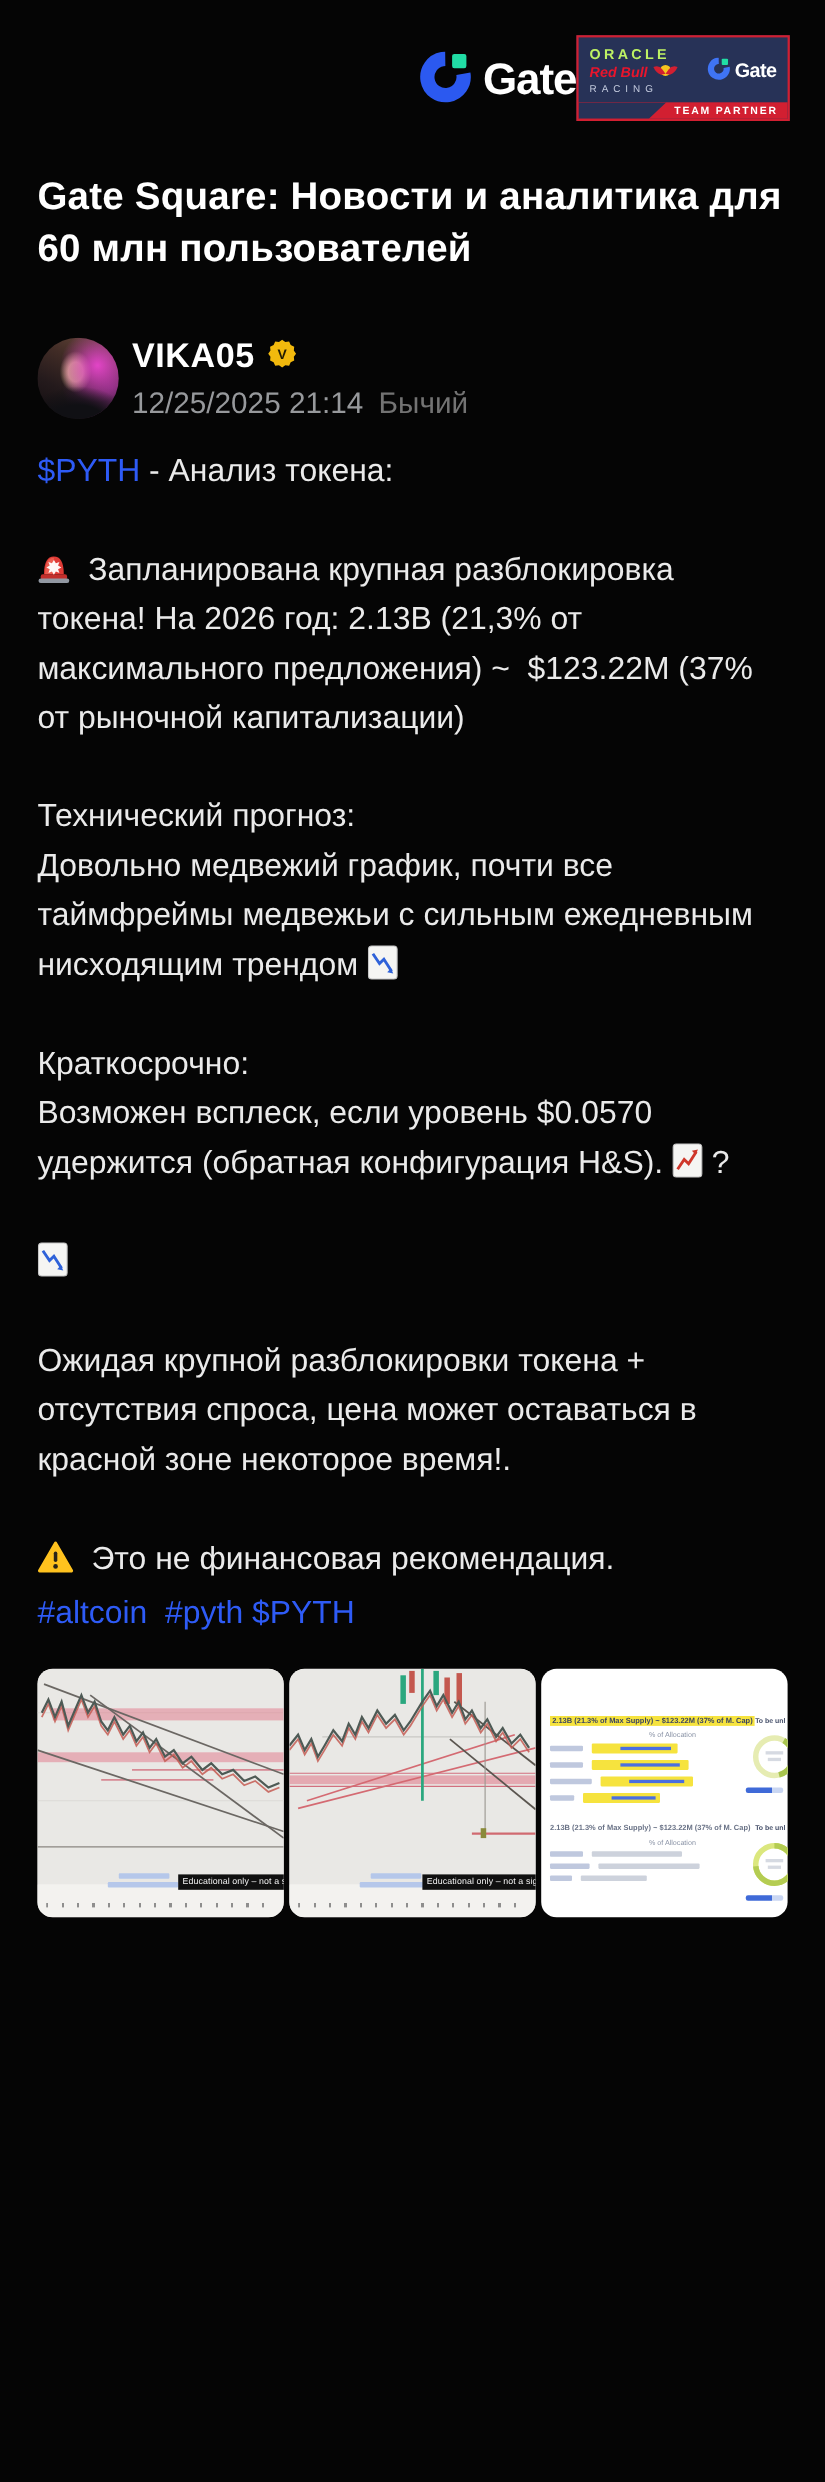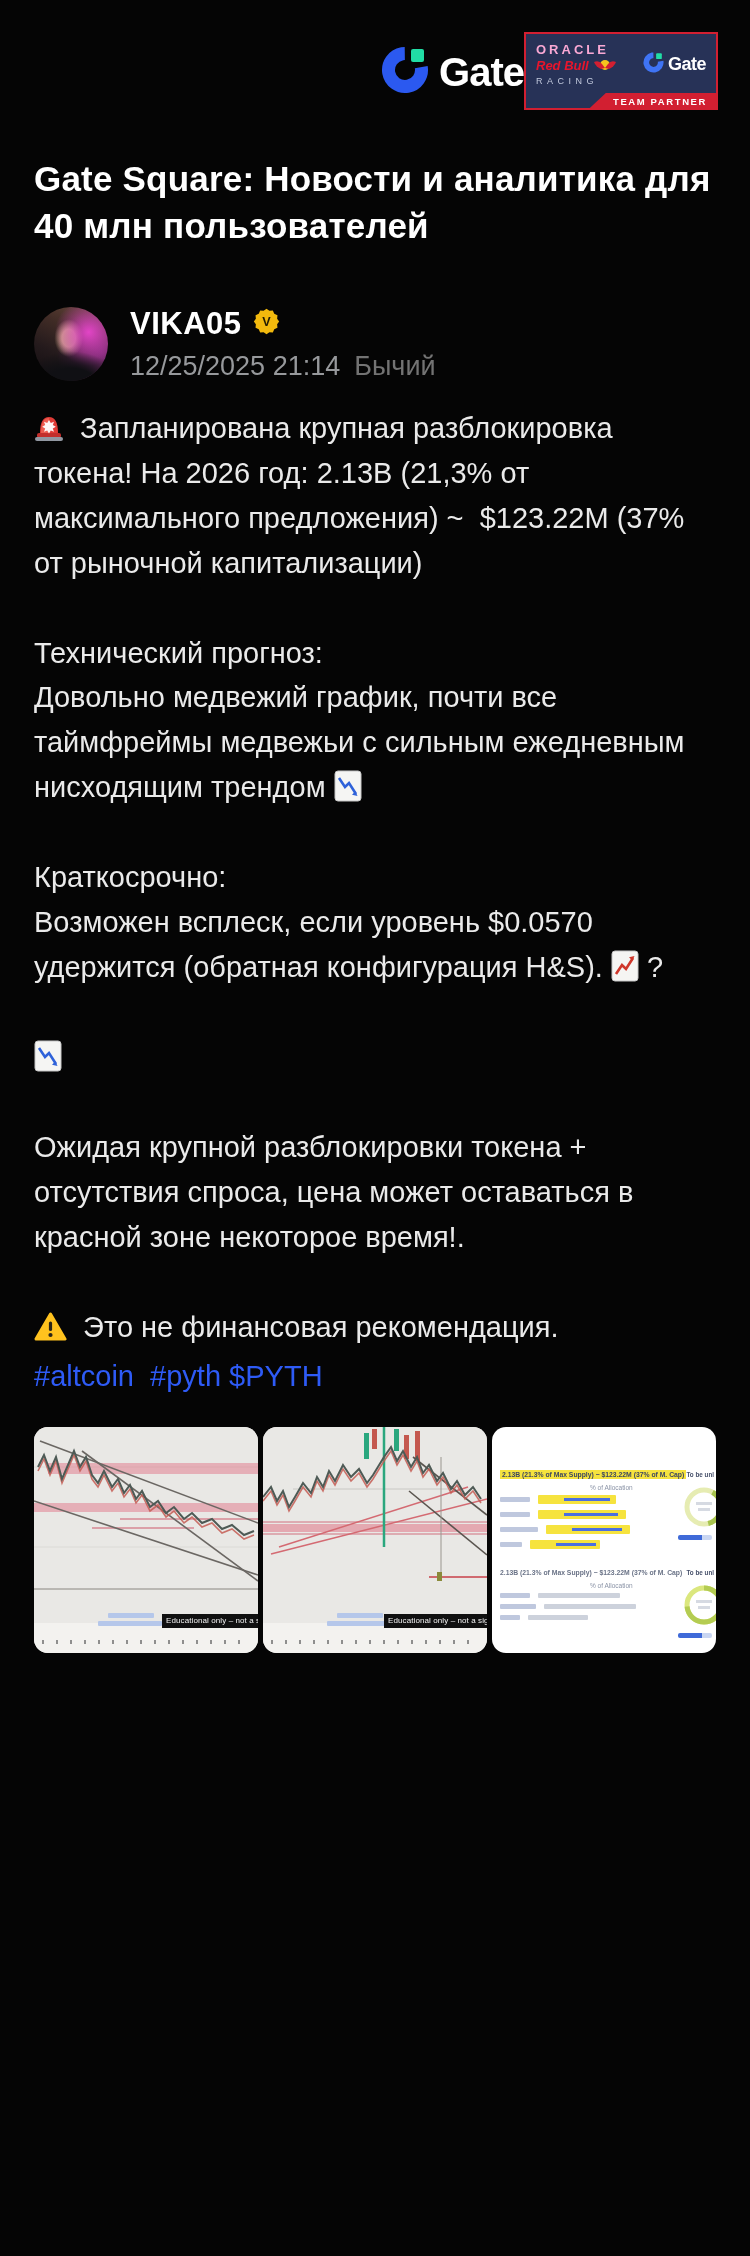--- a/index.html
+++ b/index.html
@@ -6,35 +6,35 @@
   .page{width:750px;height:2256px;background:#050505;position:relative;overflow:hidden;
         font-family:"Liberation Sans",sans-serif;color:#ebebeb;}
   
   .header{display:flex;justify-content:flex-end;align-items:flex-start;padding:32px 32px 0 34px;}
   .gate-logo{display:flex;align-items:center;gap:10px;margin-top:14px;}
   .gate-logo .logo-text{font-size:40px;font-weight:bold;color:#fff;letter-spacing:-1px;}
   .rb-badge{width:190px;height:74px;background:#273257;border:2px solid #d21f31;box-sizing:content-box;
             position:relative;flex:0 0 auto;}
   .rb-top{display:flex;align-items:center;height:57px;padding:2px 8px 0 10px;}
   .rb-left{display:flex;flex-direction:column;line-height:1.15;}
-  .rb-oracle{font-size:13px;font-weight:bold;letter-spacing:3px;color:#f9a8d4;}
+  .rb-oracle{font-size:13px;font-weight:bold;letter-spacing:3px;color:#bef264;}
   .rb-row{display:flex;align-items:center;gap:3px;}
   .rb-redbull{font-size:13px;font-weight:bold;font-style:italic;color:#e8152c;}
   .rb-racing{font-size:9px;letter-spacing:4.5px;color:#c2c9dd;}
   .rb-right{display:flex;align-items:center;gap:4px;margin-left:auto;padding-right:2px;}
   .rb-right .rb-gate-text{font-size:18px;font-weight:bold;color:#fff;letter-spacing:-0.5px;}
   .rb-strip{position:absolute;left:0;right:0;bottom:0;height:15px;background:#d21f31;}
   .rb-strip::before{content:"";position:absolute;left:0;top:0;width:42%;height:100%;
                     background:#273257;clip-path:polygon(0 0,100% 0,80% 100%,0 100%);}
   .rb-strip-label{position:absolute;right:9px;top:50%;transform:translateY(-50%);
                   font-size:9.5px;font-weight:bold;letter-spacing:1.6px;color:#fff;}
   
   .title{margin:46px 34px 0;font-size:35px;font-weight:bold;line-height:1.34;color:#ffffff;letter-spacing:.2px;}
   
-  .user-row{margin:56px 34px 0;display:flex;align-items:center;gap:22px;}
+  .user-row{margin:56px 34px 0;display:flex;align-items:center;gap:12px;}
   .avatar{width:74px;height:74px;border-radius:50%;flex:0 0 auto;position:relative;overflow:hidden;
     background:
       radial-gradient(circle at 74% 34%, rgba(233,70,205,.95), rgba(233,70,205,0) 46%),
       radial-gradient(circle at 92% 62%, rgba(160,45,160,.65), rgba(160,45,160,0) 55%),
       radial-gradient(ellipse 26% 34% at 47% 42%, #c99e86 35%, rgba(201,158,134,0) 75%),
       linear-gradient(205deg,#6b4a3c 0%,#412c26 35%,#241a1c 65%,#100c0f 100%);}
   .avatar::after{content:"";position:absolute;left:0;right:0;bottom:-8px;height:42px;
       background:radial-gradient(ellipse 70% 90% at 50% 100%, #101014 55%, rgba(16,16,20,0) 100%);}
   .user-info{display:flex;flex-direction:column;gap:9px;}
   .user-name-row{display:flex;align-items:center;gap:11px;}
@@ -124,21 +124,21 @@
           </span>
           <span class="rb-gate-text">Gate</span>
         </div>
       </div>
       <div class="rb-strip">
         <span class="rb-strip-label">TEAM PARTNER</span>
       </div>
     </div>
   </div>
 
-  <h1 class="title">Gate Square: Новости и аналитика для 40 млн пользователей</h1>
+  <h1 class="title">Gate Square: Новости и аналитика для 60 млн пользователей</h1>
 
   <div class="user-row">
     <div class="avatar"></div>
     <div class="user-info">
       <div class="user-name-row">
         <span class="user-name">VIKA05</span>
         <span>
           <svg width="27" height="27" viewBox="0 0 32 32">
             <polygon fill="#f2b90d" points="31,16 28.6,19.4 29,23.5 25.2,25.2 23.5,29 19.4,28.6 16,31 12.6,28.6 8.5,29 6.8,25.2 3,23.5 3.4,19.4 1,16 3.4,12.6 3,8.5 6.8,6.8 8.5,3 12.6,3.4 16,1 19.4,3.4 23.5,3 25.2,6.8 29,8.5 28.6,12.6"></polygon>
             <text x="16" y="21.5" font-size="15" font-weight="bold" text-anchor="middle" fill="#221c03" font-family="Liberation Sans, sans-serif">V</text>
@@ -146,20 +146,21 @@
         </span>
       </div>
       <div class="user-meta">
         <span>12/25/2025 21:14</span>
         <span class="sentiment">Бычий</span>
       </div>
     </div>
   </div>
 
   <div class="post-body">
+      <p class="para"><span class="link">$PYTH</span><span class=""> - Анализ токена:</span></p>
       <p class="para"><span class="emoji"><svg width="30" height="31" viewBox="0 0 30 31">
             <path d="M6 21 Q6 5 15 5 Q24 5 24 21 Z" fill="#df3b36"></path>
             <path d="M7 21 Q7 6 15 6 L15 21 Z" fill="#f0685a" opacity=".75"></path>
             <rect x="3" y="21" width="24" height="5" rx="2" fill="#c22f2c"></rect>
             <rect x="1" y="25" width="28" height="4" rx="2" fill="#9298a2"></rect>
             <path d="M15 8 l1.8 3 3.2-1.2 -1.2 3.2 3 1.8 -3 1.8 1.2 3.2 -3.2-1.2 -1.8 3 -1.8-3 -3.2 1.2 1.2-3.2 -3-1.8 3-1.8 -1.2-3.2 3.2 1.2z" fill="#fff" opacity=".95"></path>
           </svg></span><span class="">  Запланирована крупная разблокировка токена! На 2026 год: 2.13B (21,3% от максимального предложения) ~  $123.22M (37% от рыночной капитализации)</span></p>
       <p class="para"><span class="">Технический прогноз:
 Довольно медвежий график, почти все таймфреймы медвежьи с сильным ежедневным нисходящим трендом </span><span class="emoji"><svg width="28" height="32" viewBox="0 0 28 32">
             <rect x="1" y="1" width="26" height="30" rx="3" fill="#f5f5f3" stroke="#c6c6c6"></rect>

